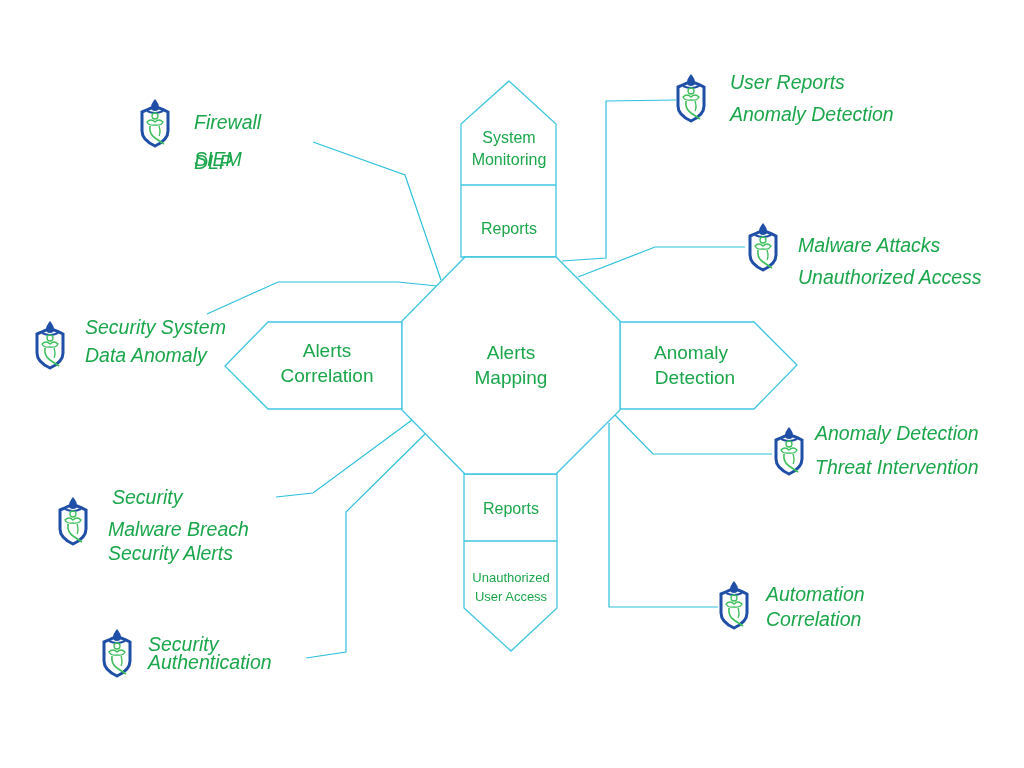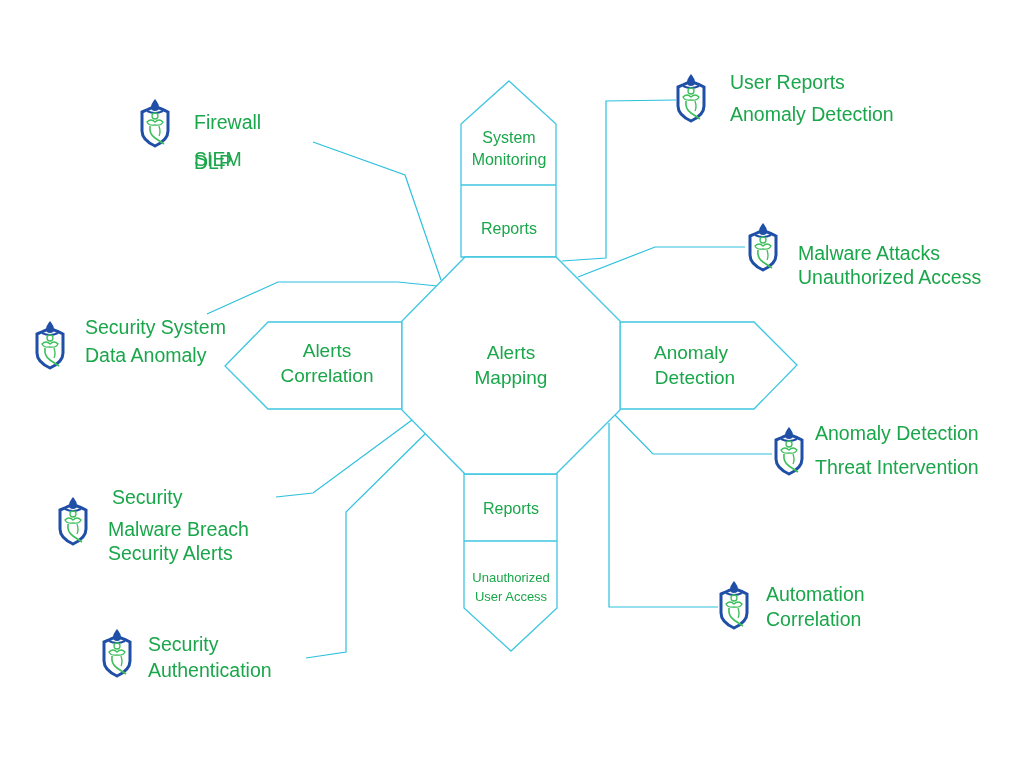--- a/index.html
+++ b/index.html
@@ -6,21 +6,21 @@
   body { width: 1024px; height: 768px; position: relative; overflow: hidden;
          font-family: "Liberation Sans", sans-serif; }
   svg#diagram { position: absolute; left: 0; top: 0; }
   .shape { fill: #ffffff; stroke: #3fc6e0; stroke-width: 1.3; }
   .conn { fill: none; stroke: #2cc0dd; stroke-width: 1.2; }
   .lbl { fill: #1aa64a; font-family: "Liberation Sans", sans-serif; text-anchor: middle; }
   .big { font-size: 19px; }
   .mid { font-size: 16px; }
   .sm  { font-size: 13px; }
   .node-text { position: absolute; color: #1aa64a; font-size: 19.5px; line-height: 1; white-space: nowrap; }
-  .node-text div { position: absolute; left: 0; white-space: nowrap; }
+  .node-text div { position: absolute; left: 0; white-space: nowrap; font-style: italic; }
   .icon { position: absolute; width: 36px; height: 50px; }
 </style>
 </head>
 <body>
 
 <svg id="diagram" width="1024" height="768" viewBox="0 0 1024 768">
 
   <polyline class="conn" points="313,142 405,175 441,280"></polyline>
   <polyline class="conn" points="207,314 278,282 398,282 437,286"></polyline>
   <polyline class="conn" points="276,497 313,493 412,420"></polyline>
@@ -88,21 +88,21 @@
   </svg>
 <div class="node-text" style="left:730px;top:73px">
   <div style="top:0">User Reports</div>
   <div style="top:32px">Anomaly Detection</div>
 </div>
 
 <svg class="icon" style="left:745px;top:222px">
     <use href="#shield-genie"></use>
   </svg>
 <div class="node-text" style="left:798px;top:228px">
-  <div style="top:16px">Malware Attacks</div>
+  <div style="top:8px">Malware Attacks</div>
   <div style="top:40px">Unauthorized Access</div>
 </div>
 
 <svg class="icon" style="left:32px;top:320px">
     <use href="#shield-genie"></use>
   </svg>
 <div class="node-text" style="left:85px;top:318px">
   <div style="top:0">Security System</div>
   <div style="top:28px">Data Anomaly</div>
 </div>
@@ -130,14 +130,14 @@
 <div class="node-text" style="left:766px;top:585px">
   <div style="top:0">Automation</div>
   <div style="top:25px">Correlation</div>
 </div>
 
 <svg class="icon" style="left:99px;top:628px">
     <use href="#shield-genie"></use>
   </svg>
 <div class="node-text" style="left:148px;top:635px">
   <div style="top:0">Security</div>
-  <div style="top:26px">Authentication</div>
+  <div style="top:18px">Authentication</div>
 </div>
 
 </body></html>

